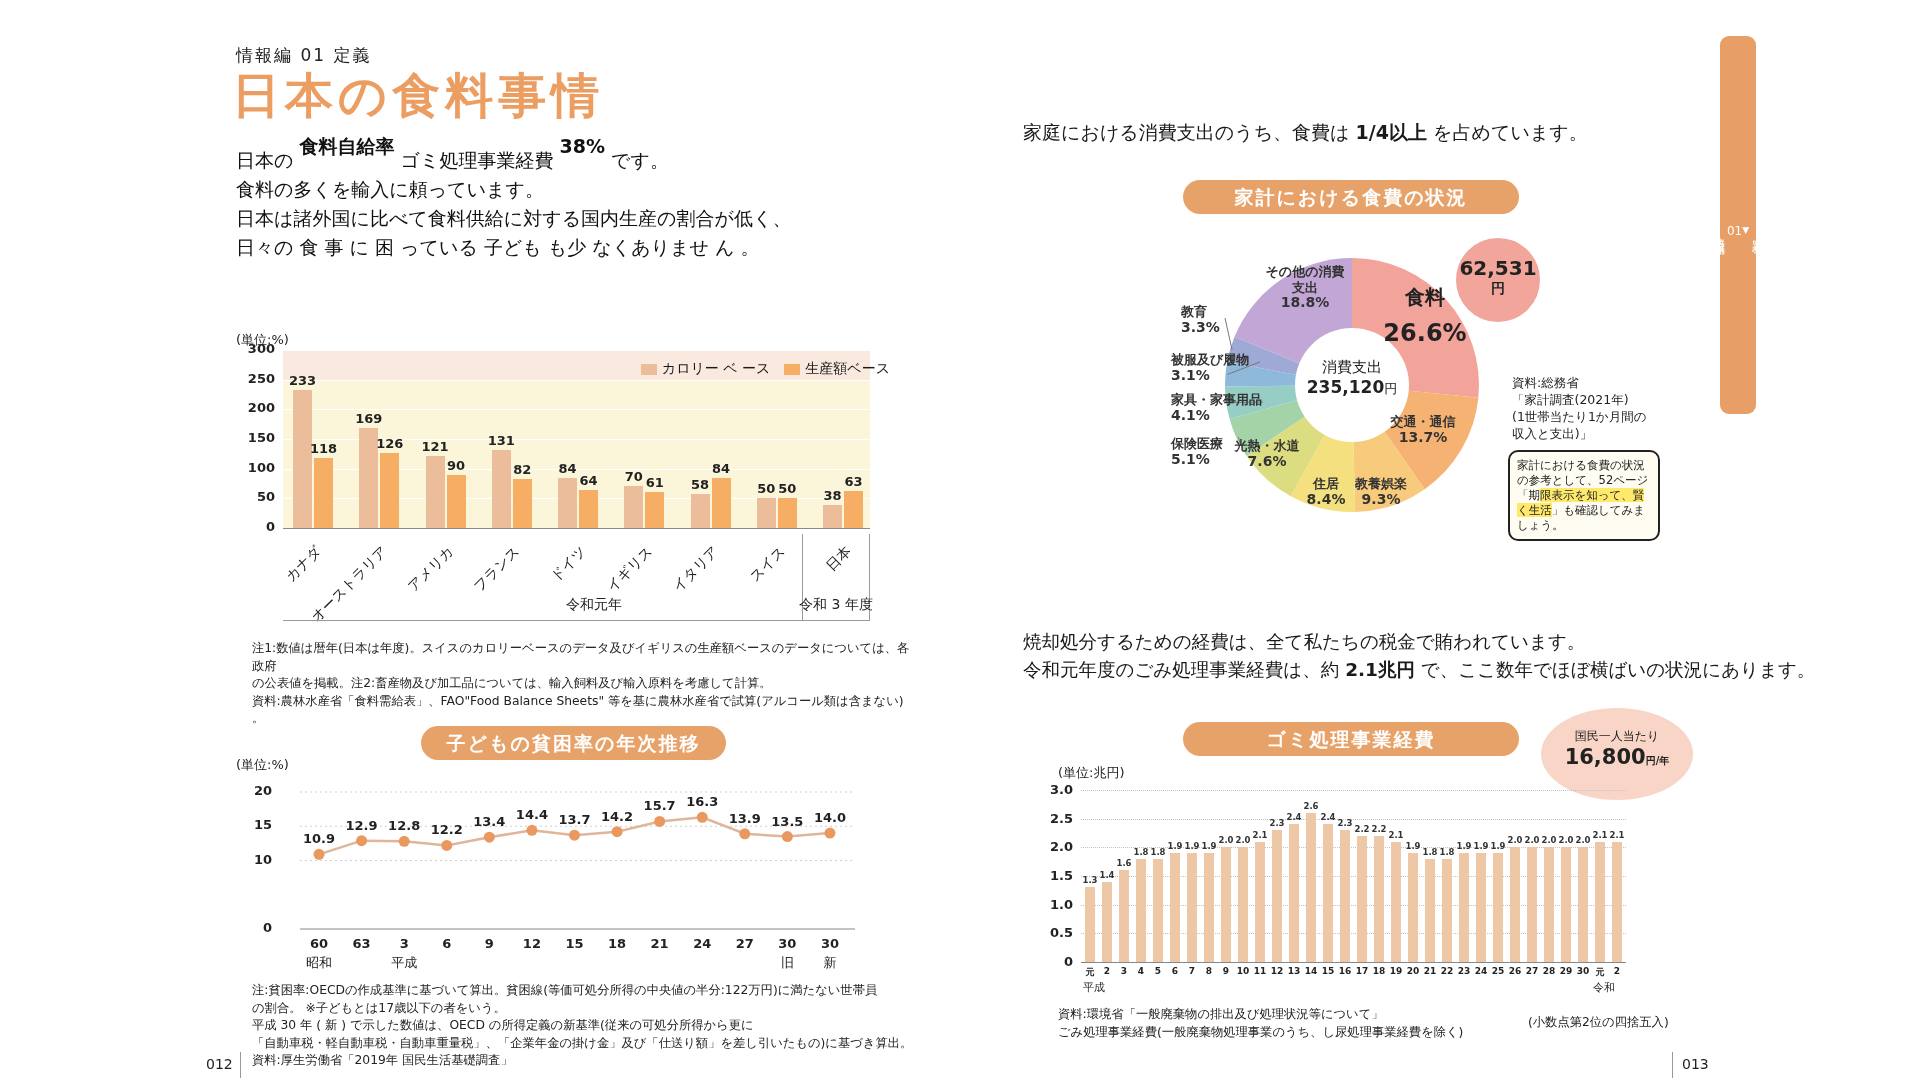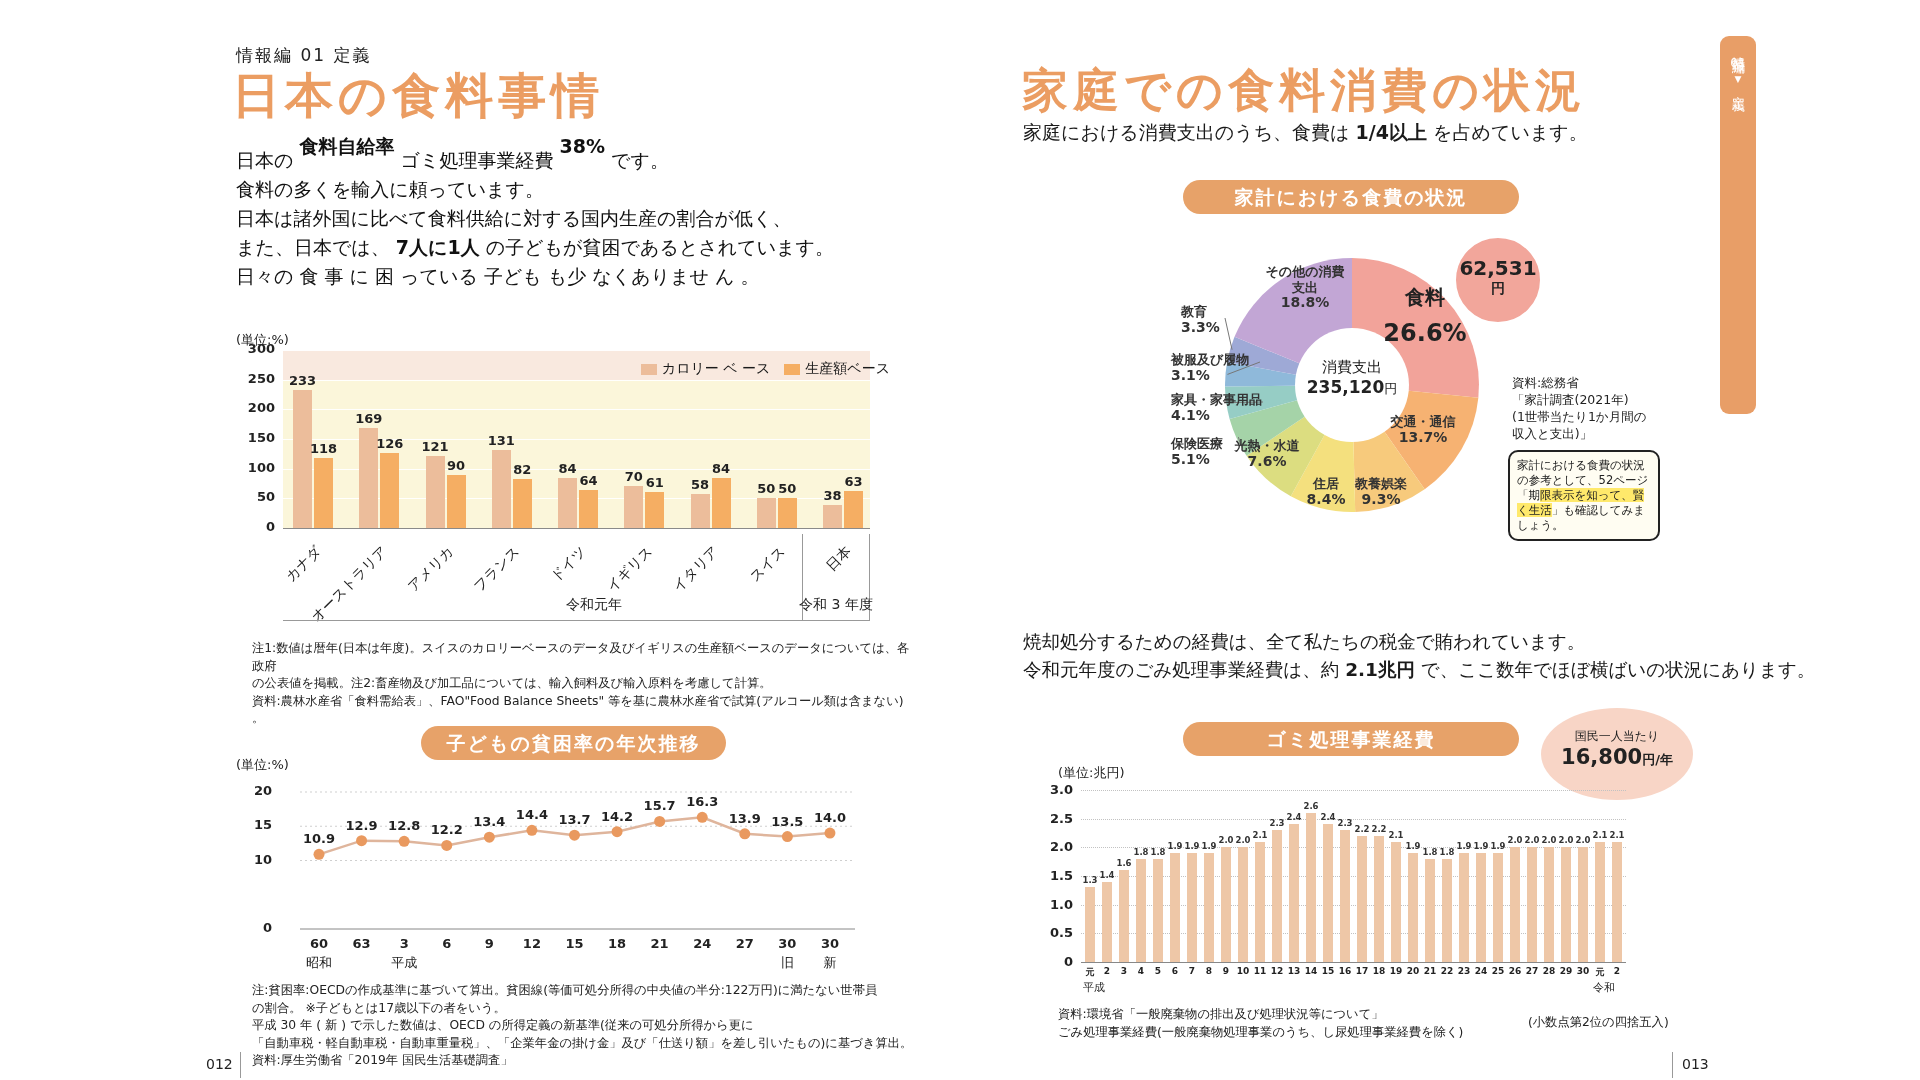--- a/index.html
+++ b/index.html
@@ -82,31 +82,31 @@
   #plot3{position:absolute;left:0;top:34px;width:545px;height:172px;border-bottom:1px solid #888;}
   .grid3{position:absolute;left:0;width:100%;height:0;border-top:1px dotted #c2c2c2;}
   .bar3{position:absolute;background:#eec7a7;}
   .bv3{position:absolute;font-size:8.5px;font-weight:bold;color:#333;transform:translateX(-50%);white-space:nowrap;}
   .xl3{position:absolute;top:210px;transform:translateX(-50%);font-size:9px;font-weight:bold;color:#222;}
   .xs3{position:absolute;top:224px;font-size:11px;color:#222;}
 
   #badge{position:absolute;left:1541px;top:708px;width:152px;height:92px;border-radius:50%;background:#f8d5c6;text-align:center;color:#222;}
   .badge-lab{font-size:12px;margin-top:20px;}
   .badge-val{font-size:21px;font-weight:bold;}
-  .badge-suffix{font-size:13px;font-weight:bold;}
+  .badge-suffix{font-size:10px;font-weight:bold;}
 
   
   .pn{position:absolute;top:1056px;font-size:14px;color:#222;}
   #pn-left{left:206px;}
   #pn-right{left:1682px;}
   .pn-line{position:absolute;top:1052px;height:26px;border-left:1px solid #999;}
   #pnl-left{left:240px;}
   #pnl-right{left:1672px;}
 
-  #tab{position:absolute;left:1720px;top:36px;width:36px;height:378px;background:#e89e67;border-radius:9px;color:#fff;display:flex;flex-direction:column;align-items:center;padding-top:10px;box-sizing:border-box;font-size:13px;}
+  #tab{position:absolute;left:1720px;top:36px;width:36px;height:378px;background:#e89e67;border-radius:9px;color:#fff;display:flex;flex-direction:row;align-items:center;padding-top:10px;box-sizing:border-box;font-size:13px;justify-content:center;}
   .tab-vert{writing-mode:vertical-rl;letter-spacing:2px;}
   .tab-num{margin:4px 0 2px 0;font-size:12px;}
   .tab-arrow{font-size:9px;margin:2px 0;}
 </style>
 </head>
 <body>
 
 <div class="canvas">
 
   <div class="kicker">情報編 01 定義</div>
@@ -115,25 +115,20 @@
   <div class="intro">
     <div>
       <span>日本の</span>
       <span class="raised">食料自給率</span>
       <span>ゴミ処理事業経費</span>
       <span class="raised">38%</span>
       <span>です。</span>
     </div>
     <div>食料の多くを輸入に頼っています。</div>
     <div>日本は諸外国に比べて食料供給に対する国内生産の割合が低く、</div>
-    <div>
-      <span>また、日本では、</span>
-      <b>7人に1人</b>
-      <span>の子どもが貧困であるとされています。</span>
-    </div>
     <div>日々の 食 事 に 困 っている 子ども も少 なくありませ ん 。</div>
   </div>
 
   <div id="unit1" class="unit">(単位:%)</div>
 
   <div id="chart1">
     <div id="plot1">
         <div class="band1"></div>
         <div class="grid1" style="top: 148.333px;"></div>
         <div class="grid1" style="top: 118.667px;"></div>
@@ -272,21 +267,20 @@
       <div class="xs2" style="left: 39px;">昭和</div>
       <div class="xs2" style="left: 124.16px;">平成</div>
       <div class="xs2" style="left: 507.38px;">旧</div>
       <div class="xs2" style="left: 549.96px;">新</div>
     </div>
   <div id="notes2" class="notes">注:貧困率:OECDの作成基準に基づいて算出。貧困線(等価可処分所得の中央値の半分:122万円)に満たない世帯員<br>の割合。 ※子どもとは17歳以下の者をいう。<br>平成 30 年 ( 新 ) で示した数値は、OECD の所得定義の新基準(従来の可処分所得から更に<br>「自動車税・軽自動車税・自動車重量税」、「企業年金の掛け金」及び「仕送り額」を差し引いたもの)に基づき算出。<br>資料:厚生労働省「2019年 国民生活基礎調査」</div>
 
   <div id="pn-left" class="pn">012</div>
   <div id="pnl-left" class="pn-line"></div>
 
-  <h1 id="title2" class="title-main">家庭での食料消費の状況</h1>
   <div id="subtitle">
     <span>家庭における消費支出のうち、食費は</span>
     <b>1/4以上</b>
     <span>を占めています。</span>
   </div>
 
   <div id="banner3" class="banner">家計における食費の状況</div>
 
   <div id="pie-block">
     <svg id="pieSvg" width="380" height="380">

